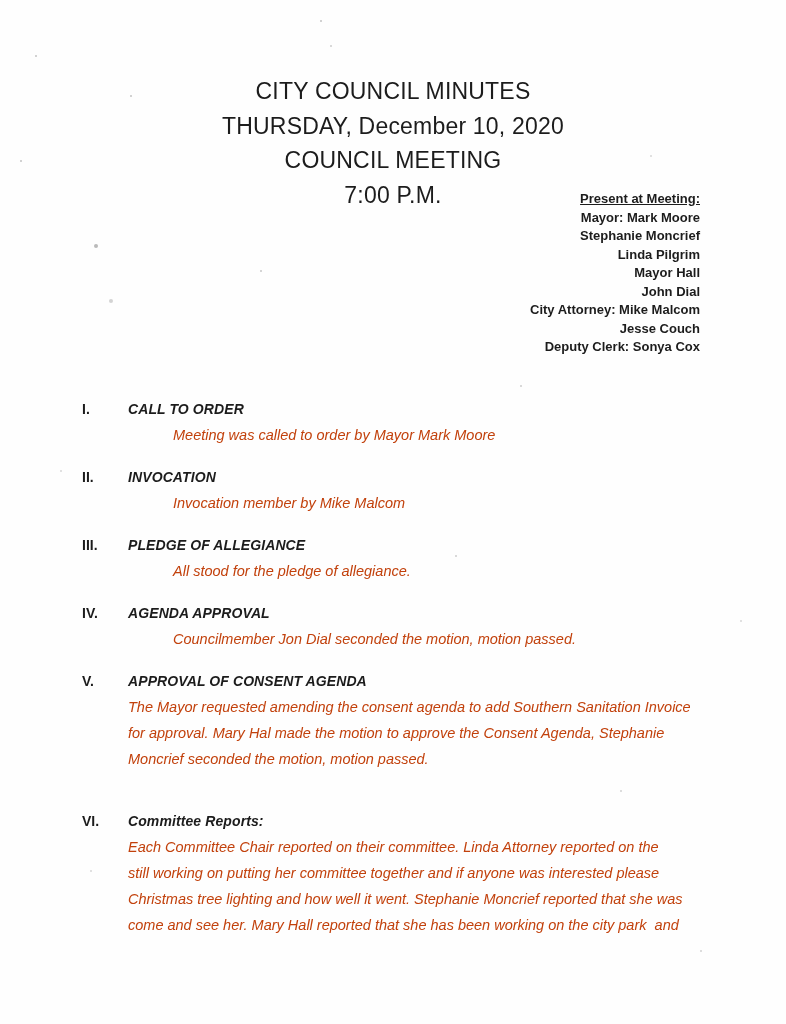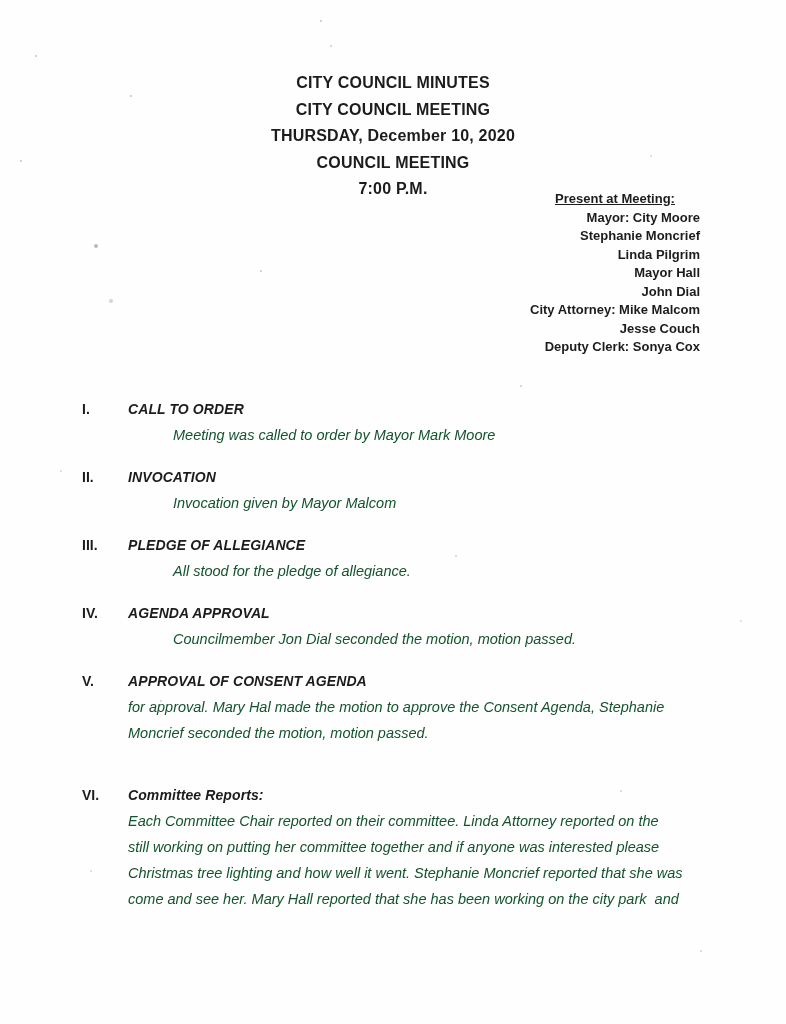--- a/index.html
+++ b/index.html
@@ -45,37 +45,37 @@
       320px 20px 0 0 rgba(60,60,60,.3);
   }
   .title-block {
     position: absolute;
     top: 70px;
     left: 0;
     width: 786px;
     text-align: center;
   }
   .title-line {
-    font-size: 16px;
-    font-weight: 700;
+    font-size: 23px;
+    font-weight: 400;
     line-height: 26.5px;
     letter-spacing: .2px;
+    margin-top: 8px;
   }
   .present-block {
     position: absolute;
     top: 190px;
     right: 86px;
     text-align: right;
   }
   .present-heading {
     font-size: 13px;
     font-weight: 700;
     line-height: 18.5px;
     text-decoration: underline;
-    text-align: center;
   }
   .present-line {
     font-size: 13px;
     font-weight: 700;
     line-height: 18.5px;
   }
   .sections {
     position: absolute;
     top: 396px;
     left: 82px;
@@ -104,43 +104,42 @@
     font-weight: 700;
     line-height: 26px;
     letter-spacing: .1px;
   }
   .body-line {
     margin: 0;
     font-size: 14.5px;
     font-weight: 400;
     line-height: 26px;
     white-space: pre-wrap;
-    color: #14532d;
+    color: #c2410c;
   }
   .content.indent .body-line {
     padding-left: 45px;
   }
 </style>
 </head>
 <body>
 
 <div class="page">
   <div class="noise"></div>
 
   <div class="title-block">
     <div class="title-line">CITY COUNCIL MINUTES</div>
-    <div class="title-line">CITY COUNCIL MEETING</div>
     <div class="title-line">THURSDAY, December 10, 2020</div>
     <div class="title-line">COUNCIL MEETING</div>
     <div class="title-line">7:00 P.M.</div>
   </div>
 
   <div class="present-block">
     <div class="present-heading">Present at Meeting:</div>
-    <div class="present-line">Mayor: City Moore</div>
+    <div class="present-line">Mayor: Mark Moore</div>
     <div class="present-line">Stephanie Moncrief</div>
     <div class="present-line">Linda Pilgrim</div>
     <div class="present-line">Mayor Hall</div>
     <div class="present-line">John Dial</div>
     <div class="present-line">City Attorney: Mike Malcom</div>
     <div class="present-line">Jesse Couch</div>
     <div class="present-line">Deputy Clerk: Sonya Cox</div>
   </div>
 
   <div class="sections">
@@ -150,21 +149,21 @@
       <div class="content indent">
         <h3 class="sec-heading">CALL TO ORDER</h3>
         <p class="body-line">Meeting was called to order by Mayor Mark Moore</p>
       </div>
     </div>
 
     <div class="sec">
       <div class="num">II.</div>
       <div class="content indent">
         <h3 class="sec-heading">INVOCATION</h3>
-        <p class="body-line">Invocation given by Mayor Malcom</p>
+        <p class="body-line">Invocation member by Mike Malcom</p>
       </div>
     </div>
 
     <div class="sec">
       <div class="num">III.</div>
       <div class="content indent">
         <h3 class="sec-heading">PLEDGE OF ALLEGIANCE</h3>
         <p class="body-line">All stood for the pledge of allegiance.</p>
       </div>
     </div>
@@ -174,20 +173,21 @@
       <div class="content indent">
         <h3 class="sec-heading">AGENDA APPROVAL</h3>
         <p class="body-line">Councilmember Jon Dial seconded the motion, motion passed.</p>
       </div>
     </div>
 
     <div class="sec">
       <div class="num">V.</div>
       <div class="content">
         <h3 class="sec-heading">APPROVAL OF CONSENT AGENDA</h3>
+        <p class="body-line">The Mayor requested amending the consent agenda to add Southern Sanitation Invoice</p>
         <p class="body-line">for approval. Mary Hal made the motion to approve the Consent Agenda, Stephanie</p>
         <p class="body-line">Moncrief seconded the motion, motion passed.</p>
       </div>
     </div>
 
     <div class="sec gap-large">
       <div class="num">VI.</div>
       <div class="content">
         <h3 class="sec-heading">Committee Reports:</h3>
         <p class="body-line">Each Committee Chair reported on their committee. Linda Attorney reported on the</p>

